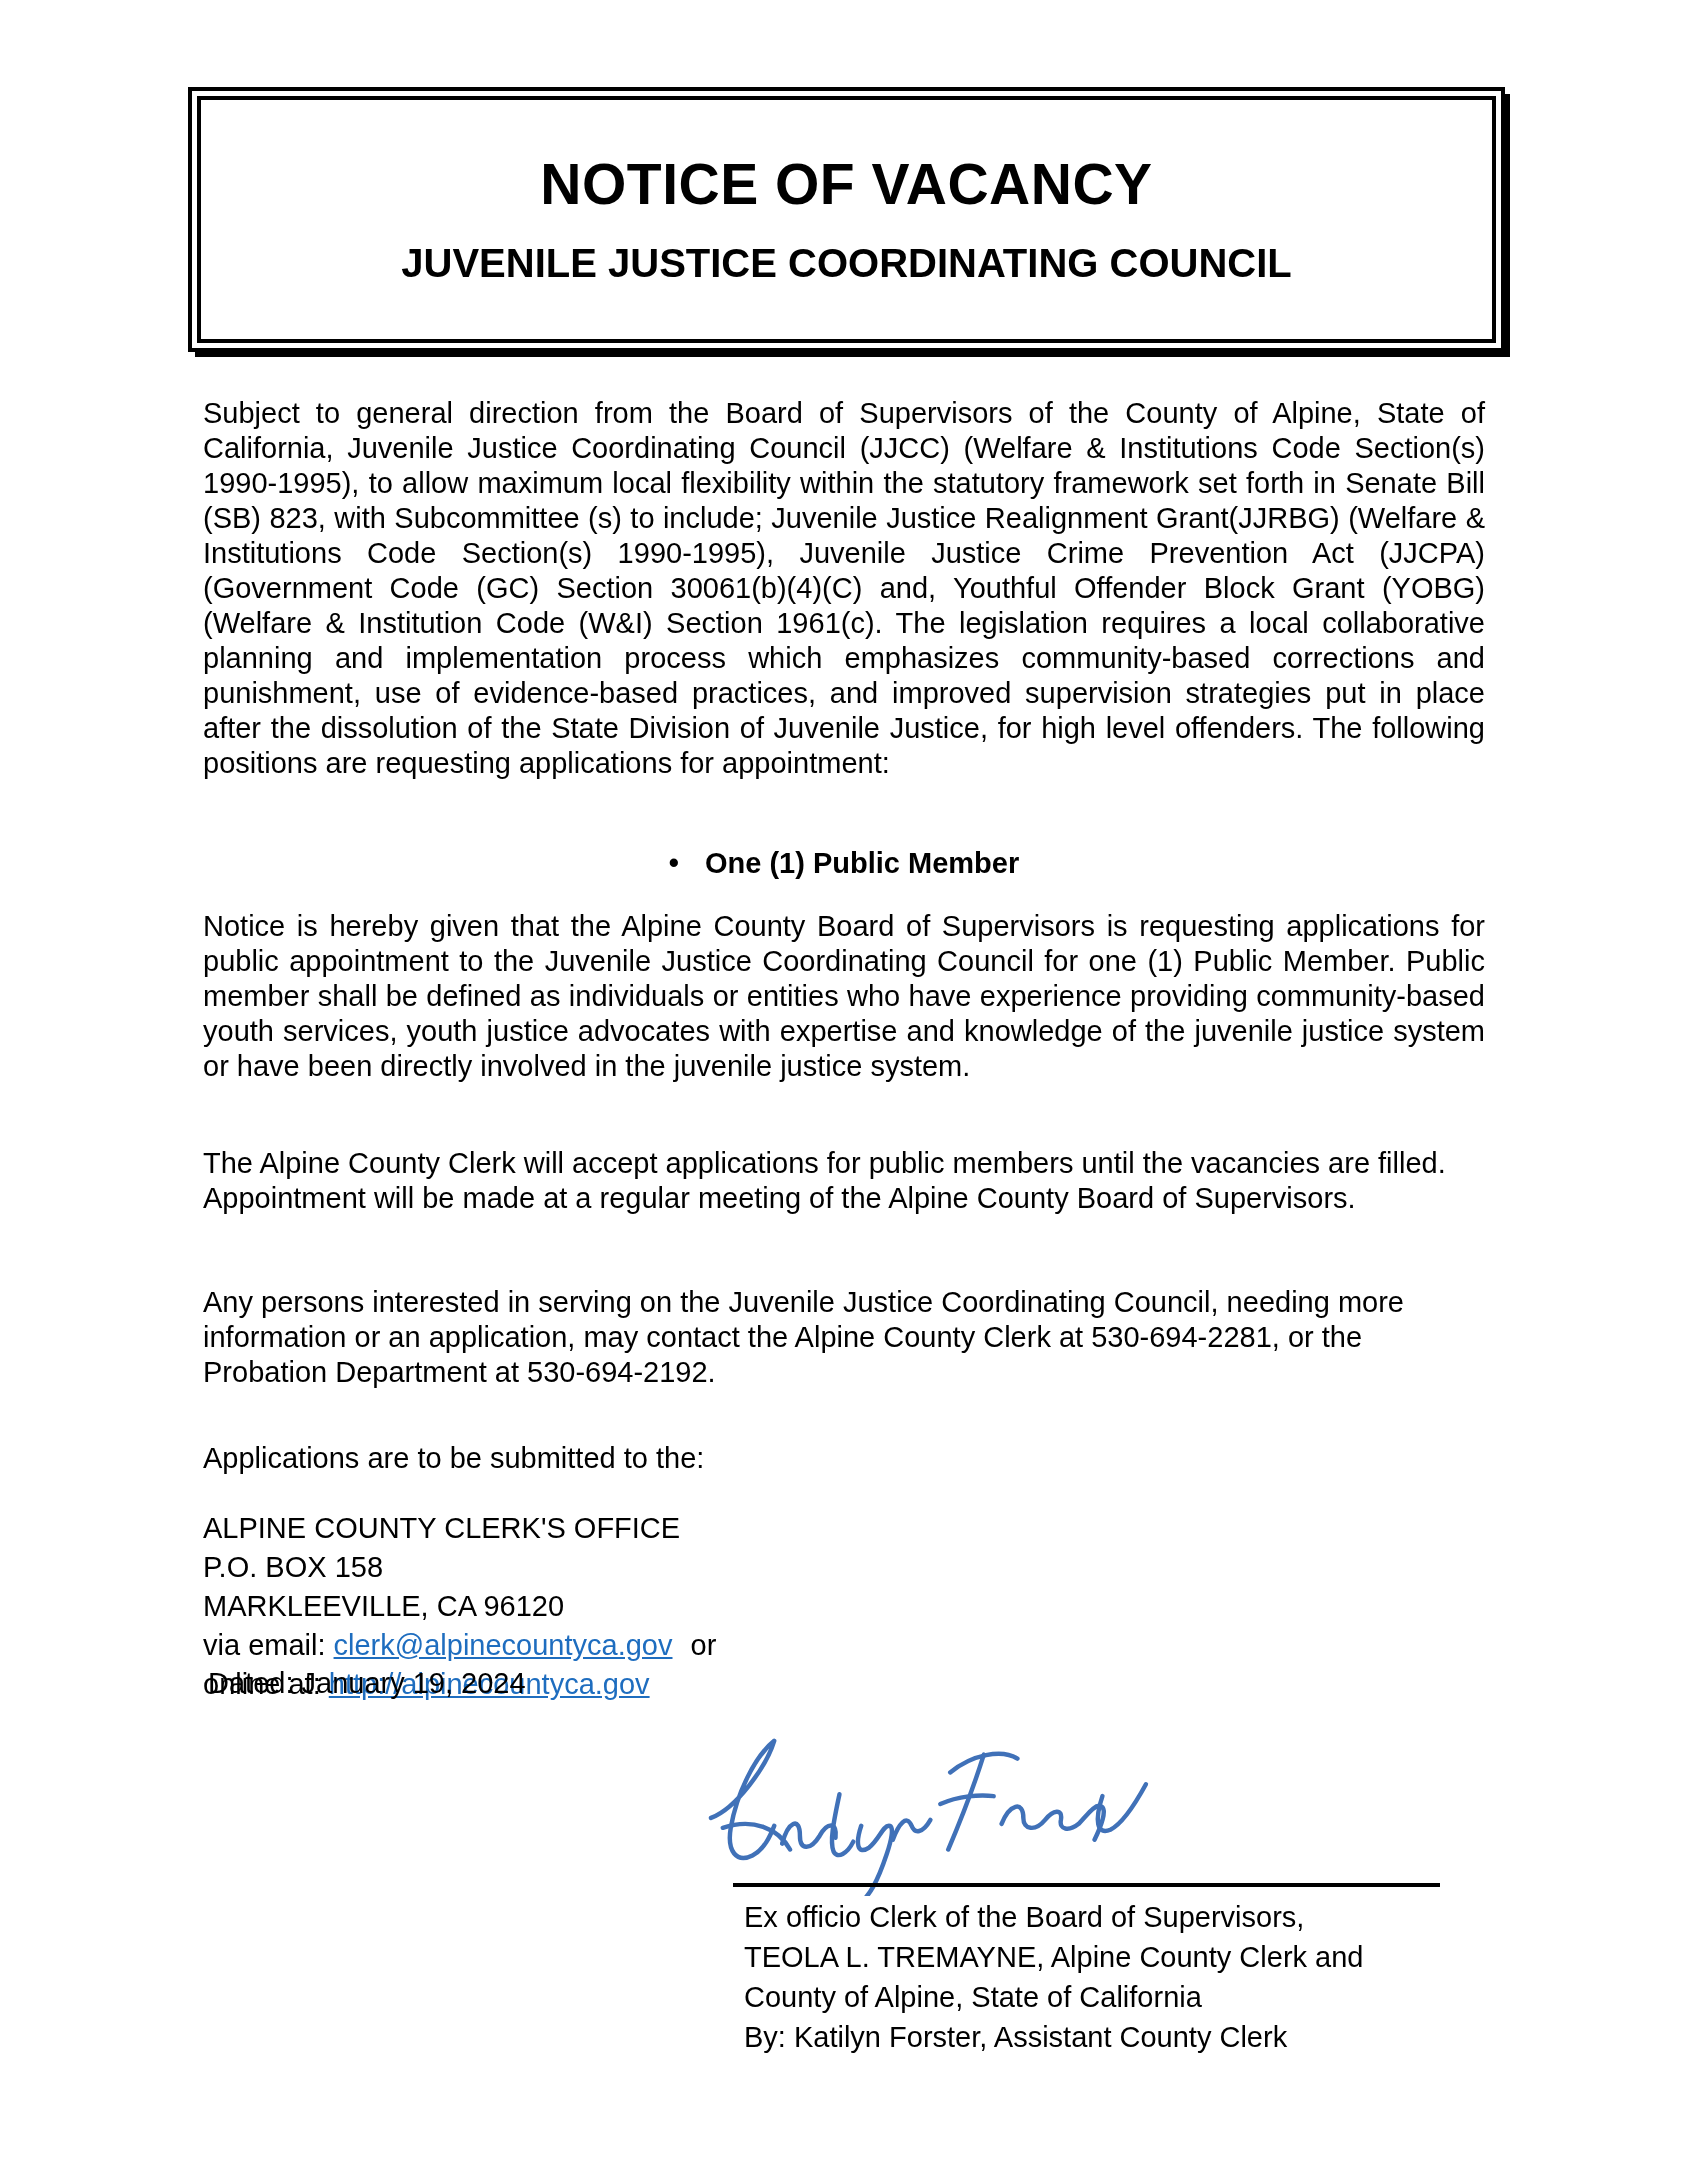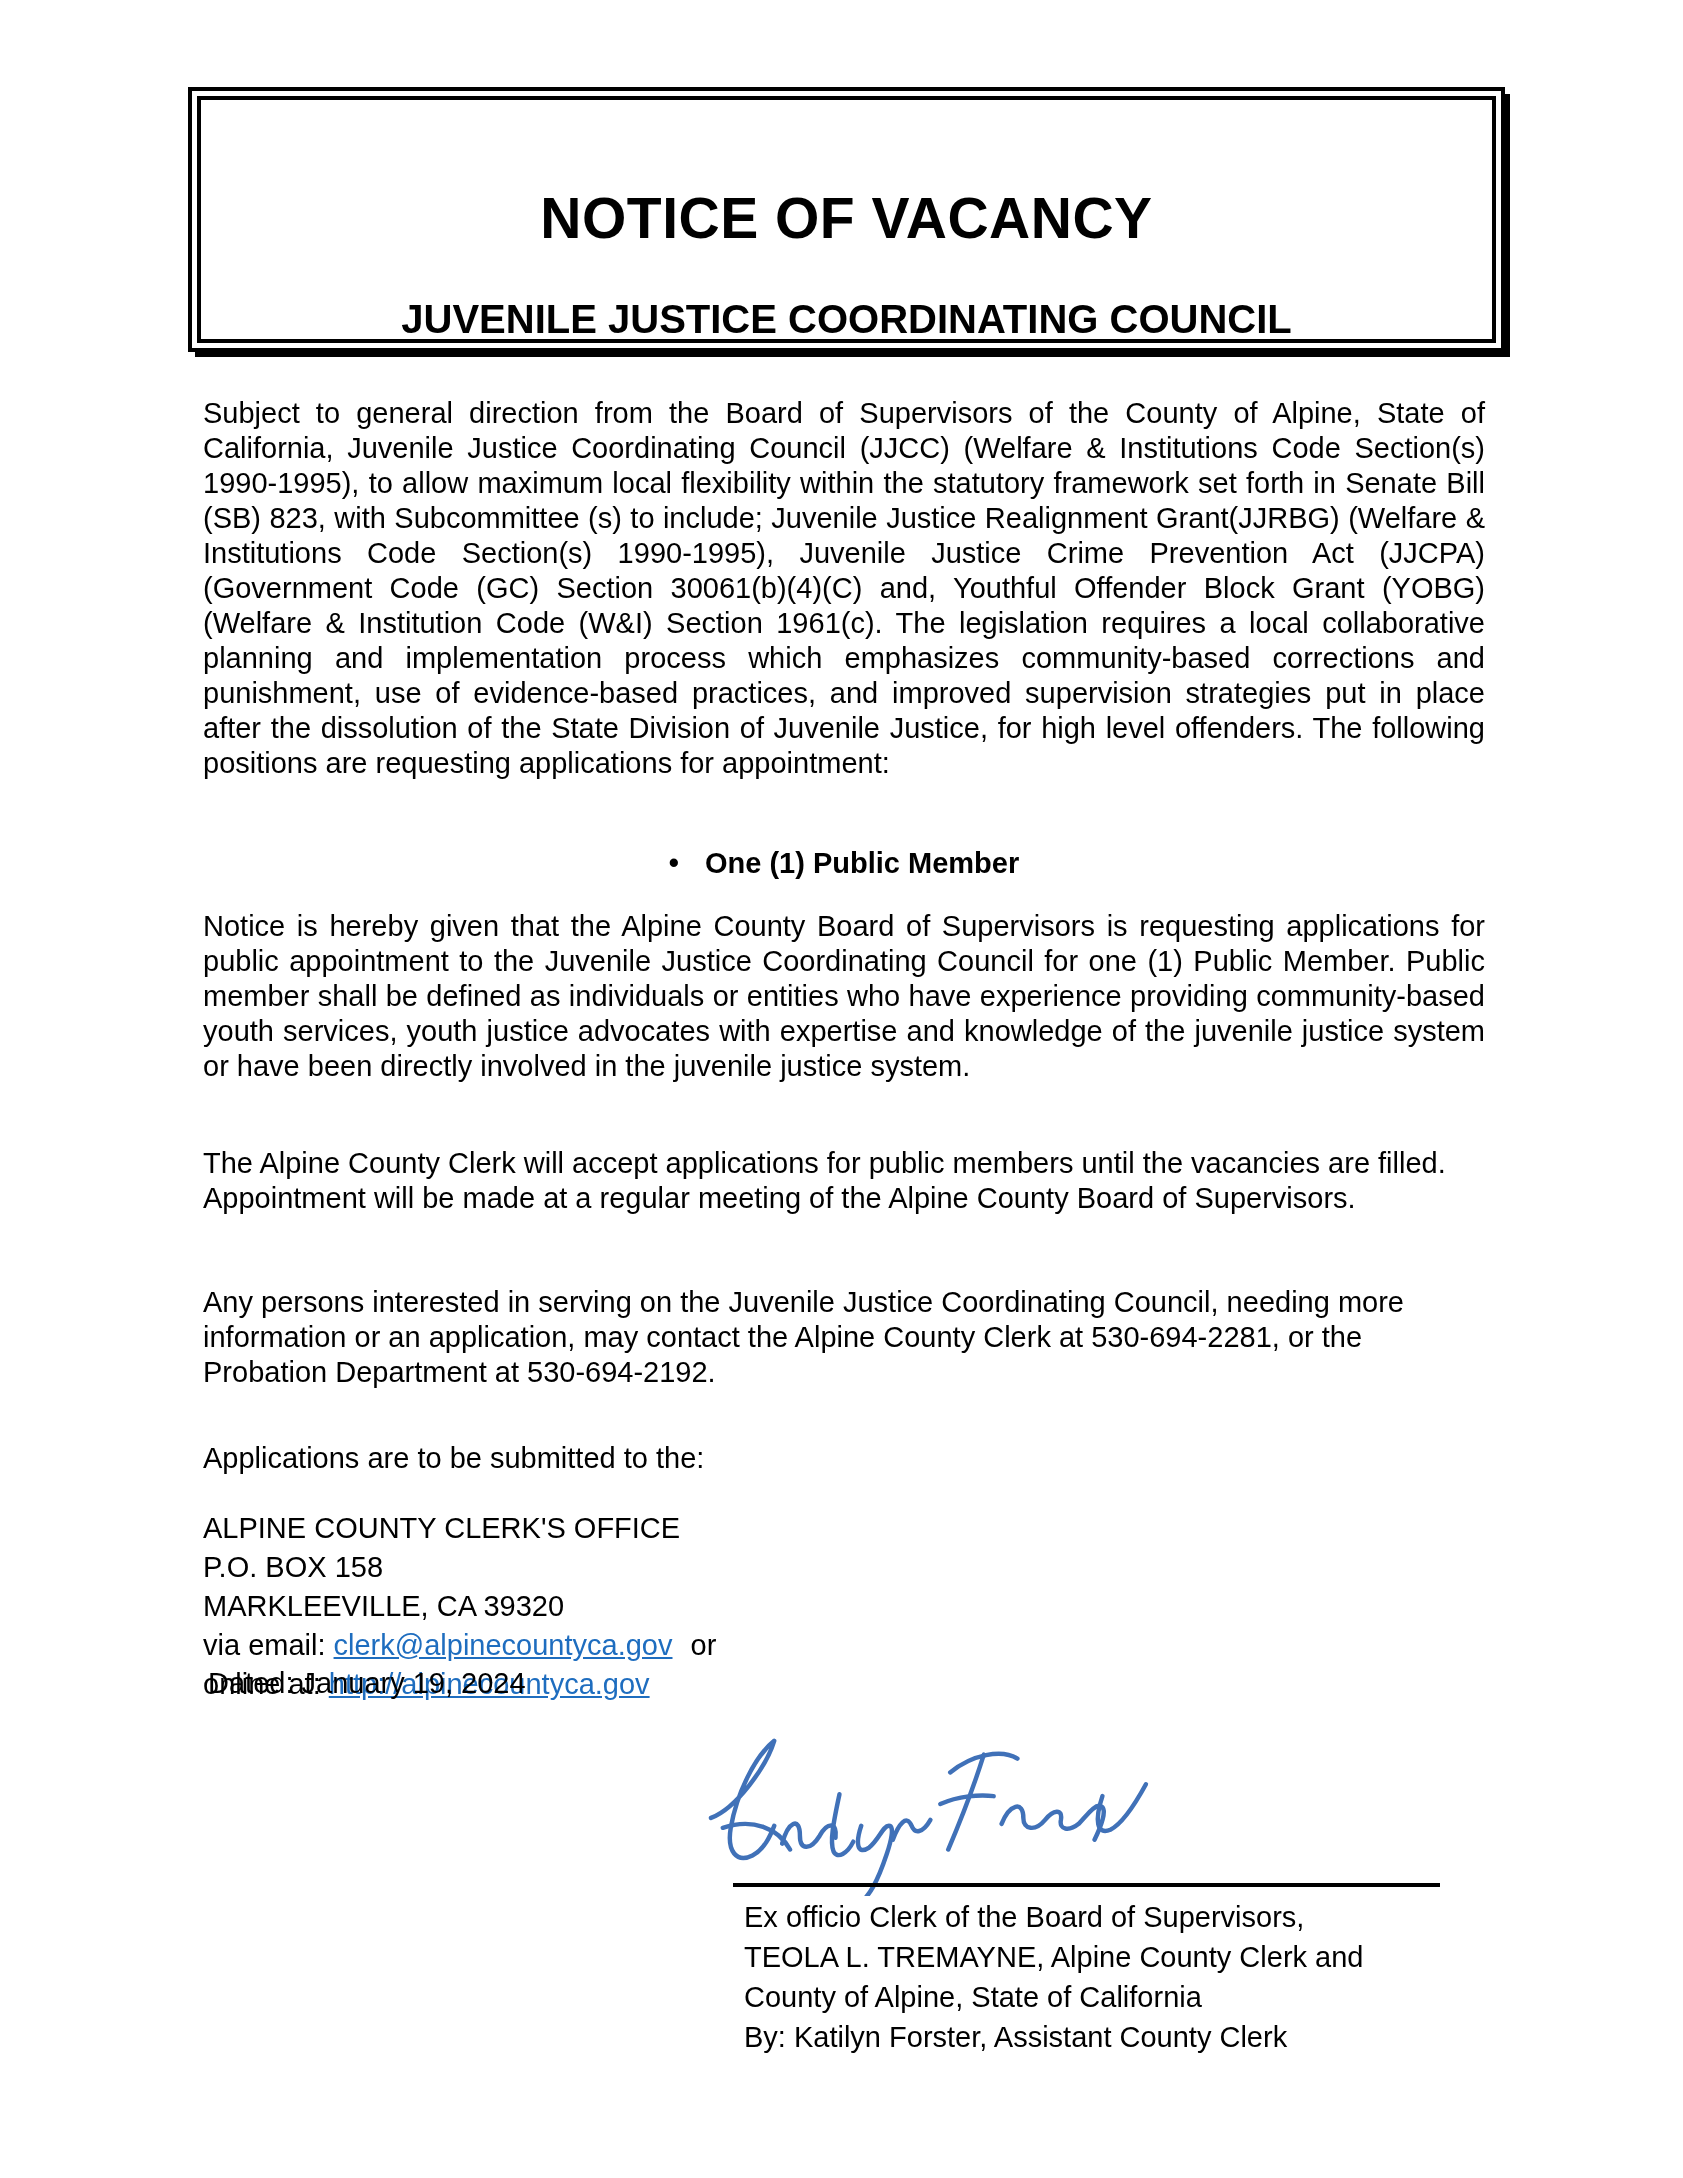--- a/index.html
+++ b/index.html
@@ -26,22 +26,22 @@
     border:4px solid #000;
     padding:5px;
     box-shadow:6px 6px 0 -1px #000;
     background:#fff;
   }
   .notice-box-inner{
     box-sizing:border-box;
     border:4px solid #000;
     width:100%; height:100%;
     display:flex; flex-direction:column;
-    align-items:center; justify-content:flex-end;
-    gap:52px;
+    align-items:center; justify-content:center;
+    gap:30px;
     text-align:center;
   }
   .doc-title{
     font-size:57px;
     font-weight:bold;
     letter-spacing:0.5px;
     line-height:1;
   }
   .doc-subtitle{
     font-size:40px;
@@ -133,21 +133,21 @@
 
   <div class="para p3">The Alpine County Clerk will accept applications for public members until the vacancies are filled.  Appointment will be made at a regular meeting of the Alpine County Board of Supervisors.</div>
 
   <div class="para p4">Any persons interested in serving on the Juvenile Justice Coordinating Council, needing more information or an application, may contact the Alpine County Clerk at 530-694-2281, or the Probation Department at 530-694-2192.</div>
 
   <div class="para p5">Applications are to be submitted to the:</div>
 
   <div class="address">
     <div>ALPINE COUNTY CLERK'S OFFICE</div>
     <div>P.O. BOX 158</div>
-    <div>MARKLEEVILLE, CA 39320</div>
+    <div>MARKLEEVILLE, CA 96120</div>
     <div>
       <span>via email: </span><a>clerk@alpinecountyca.gov</a><span class="after-link">or</span>
     </div>
     <div>
       <span>online at: </span><a>http://alpinecountyca.gov</a>
     </div>
   </div>
 
   <div class="dated">Dated: January 19, 2024</div>
 

